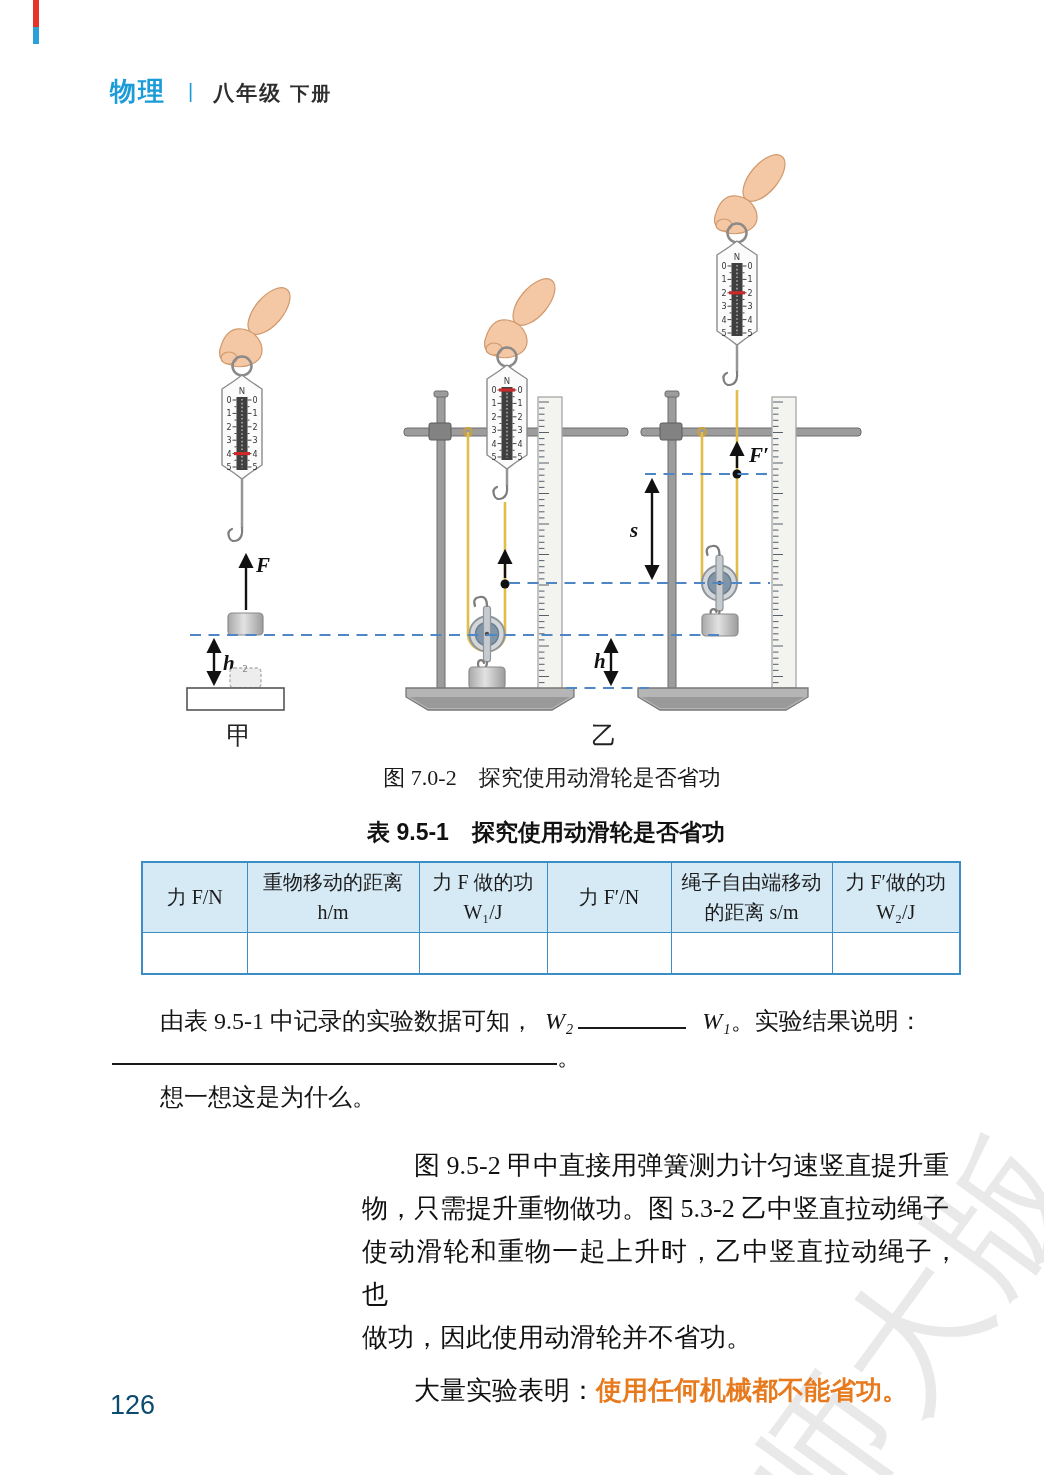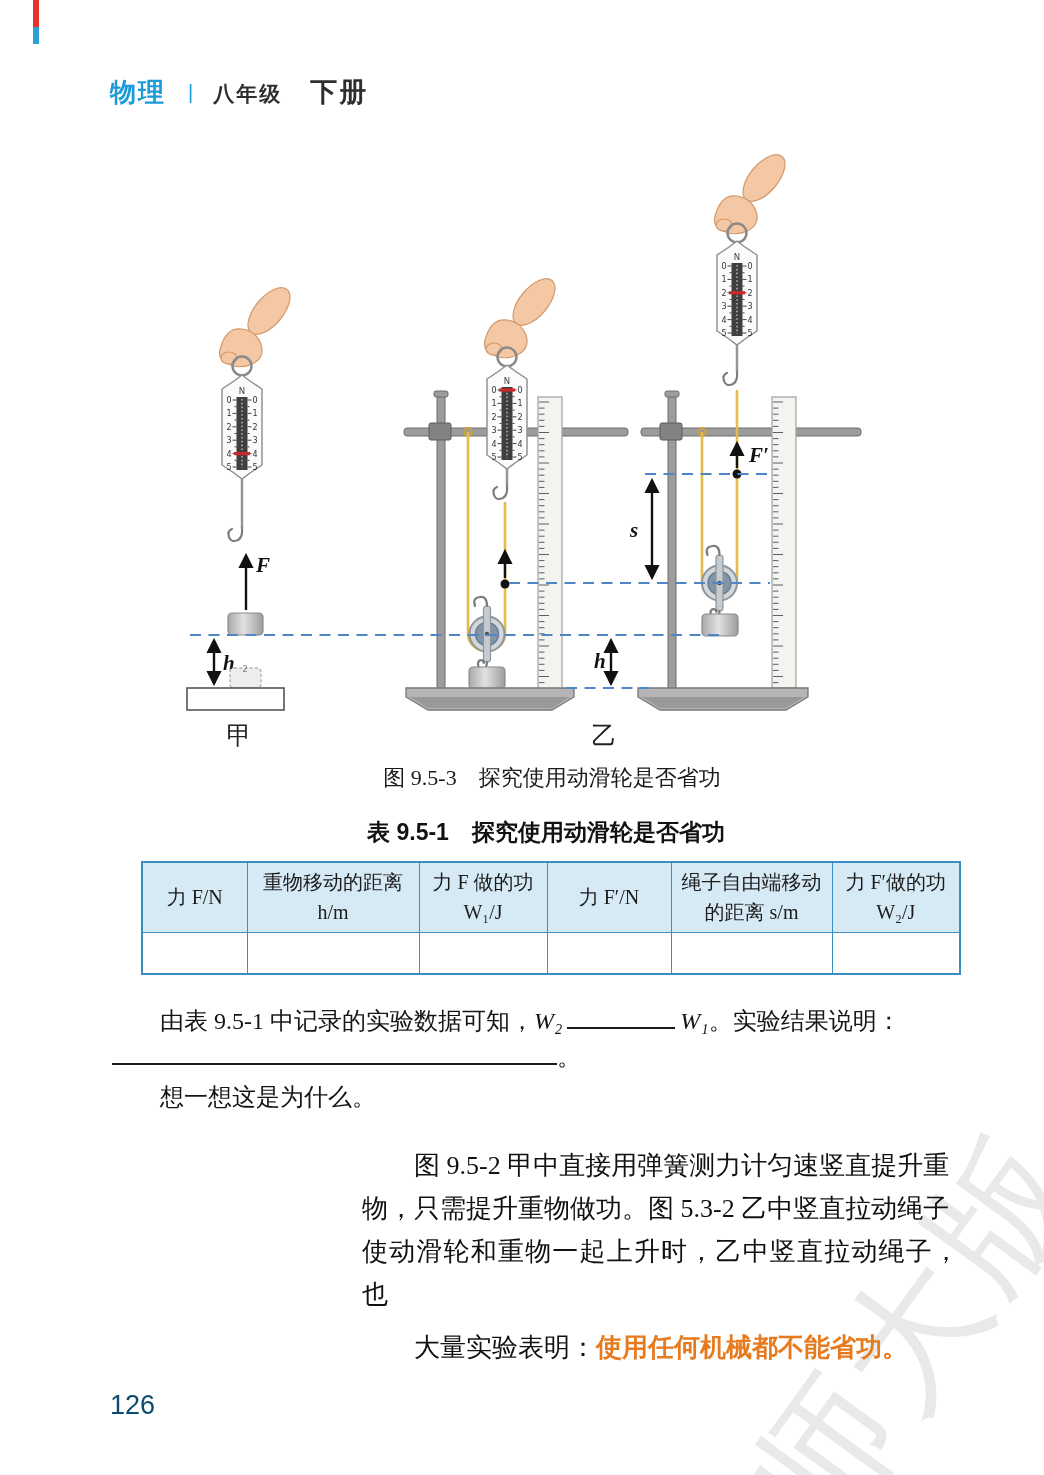--- a/index.html
+++ b/index.html
@@ -10,21 +10,21 @@
   
   .corner-mark{position:absolute;left:33px;top:0;width:6px;height:44px;z-index:2;}
   .corner-mark .red{width:6px;height:27px;background:#e8312a;}
   .corner-mark .blue{width:6px;height:17px;background:#2a9fd8;}
 
   
   .hdr{position:absolute;left:110px;top:74px;z-index:2;white-space:nowrap;}
   .hdr-subject{font-size:26px;font-weight:bold;color:#1b9cd8;letter-spacing:2px;}
   .hdr-sep{font-size:20px;color:#1b9cd8;margin:0 20px 0 22px;vertical-align:2px;}
   .hdr-grade{font-size:21px;font-weight:600;color:#2e2e2e;letter-spacing:2px;text-align:center;}
-  .hdr-vol{font-size:27px;font-weight:600;color:#2e2e2e;letter-spacing:2px;margin-left:28px;}
+  .hdr-vol{font-size:19px;font-weight:600;color:#2e2e2e;letter-spacing:2px;margin-left:8px;}
 
   
   svg.fig{position:absolute;left:0;top:0;z-index:1;}
   .skin{fill:#f4c8a4;stroke:#d19a6e;stroke-width:1.2;}
   .ring{fill:none;stroke:#8a8a8a;stroke-width:2.5;}
   .scale-body{fill:#fbfbfb;stroke:#8c8c8c;stroke-width:1.4;}
   .scale-col{fill:#3f3f3f;}
   .scale-spring{stroke:#b9b9b9;stroke-width:1.4;stroke-dasharray:1.6 2.2;}
   .scale-tick{stroke:#444;stroke-width:1;}
   .scale-num{font-size:8px;fill:#333;font-family:"DejaVu Sans",sans-serif;}
@@ -66,21 +66,21 @@
     border:2.5px solid #3a8ec5;}
   table.data-table th, table.data-table td{border:1.5px solid #3a8ec5;padding:0 2px;}
   table.data-table th{height:70px;background:#d6eaf6;font-family:"Liberation Serif",serif;
     font-weight:normal;font-size:20px;color:#1c1c1c;text-align:center;vertical-align:middle;line-height:30px;}
   table.data-table td{height:42px;background:#fff;}
   .hcell-line:empty{display:none;}
 
   
   .intro1{position:absolute;left:112px;top:1004px;width:828px;z-index:2;
     font-family:"Liberation Serif",serif;font-size:24px;line-height:34px;text-indent:2em;color:#151515;}
-  .wvar{font-family:"Liberation Serif",serif;font-style:italic;}
+  .wvar{font-family:"Liberation Serif",serif;font-style:italic;margin-left:11px;}
   .blank1{display:inline-block;width:108px;border-bottom:2px solid #1a1a1a;margin:0 5px;}
   .intro2{position:absolute;left:112px;top:1040px;z-index:2;
     font-family:"Liberation Serif",serif;font-size:24px;line-height:34px;color:#151515;}
   .blank2{display:inline-block;width:445px;border-bottom:2px solid #1a1a1a;}
   .think{position:absolute;left:112px;top:1080px;width:700px;z-index:2;
     font-family:"Liberation Serif",serif;font-size:24px;line-height:34px;text-indent:2em;color:#151515;}
 
   .para{position:absolute;left:362px;top:1134px;width:597px;z-index:2;
     font-family:"Liberation Serif",serif;font-size:26px;line-height:43px;color:#111;}
   .para .pline{text-align:justify;}
@@ -424,21 +424,21 @@
       <path class="basefoot" d="M642,697 L804,697 L786,708 L660,708 Z"></path>
       <text class="cnlbl" x="604" y="744">乙</text>
     </g>
 
     <line class="dash" x1="190" y1="635" x2="726" y2="635"></line>
     <line class="dash" x1="509" y1="583" x2="770" y2="583"></line>
     <line class="dash" x1="645" y1="474" x2="770" y2="474"></line>
     <line class="dash" x1="566" y1="688" x2="649" y2="688"></line>
   </svg>
 
-  <div class="fig-caption">图 9.5-3　探究使用动滑轮是否省功</div>
+  <div class="fig-caption">图 7.0-2　探究使用动滑轮是否省功</div>
 
   <div class="tbl-title">表 9.5-1　探究使用动滑轮是否省功</div>
 
   <div class="tbl-wrap">
     <table class="data-table">
       <colgroup>
         <col style="width:105px">
           <col style="width:172px">
           <col style="width:128px">
         <col style="width:124px">
@@ -491,20 +491,21 @@
   <div class="intro2">
     <span class="blank2"></span><span>。</span>
   </div>
 
   <div class="think">想一想这是为什么。</div>
 
   <div class="para">
     <div class="pline indent">图 9.5-2 甲中直接用弹簧测力计匀速竖直提升重</div>
     <div class="pline">物，只需提升重物做功。图 5.3-2 乙中竖直拉动绳子</div>
     <div class="pline">使动滑轮和重物一起上升时，乙中竖直拉动绳子，也</div>
+    <div class="pline">做功，因此使用动滑轮并不省功。</div>
     <div class="pline indent">
       <span>大量实验表明：</span><span class="orange">使用任何机械都不能省功。</span>
     </div>
   </div>
 
   <div class="pagenum">126</div>
 
   <div class="watermark">北师大版</div>
 
 </div>

